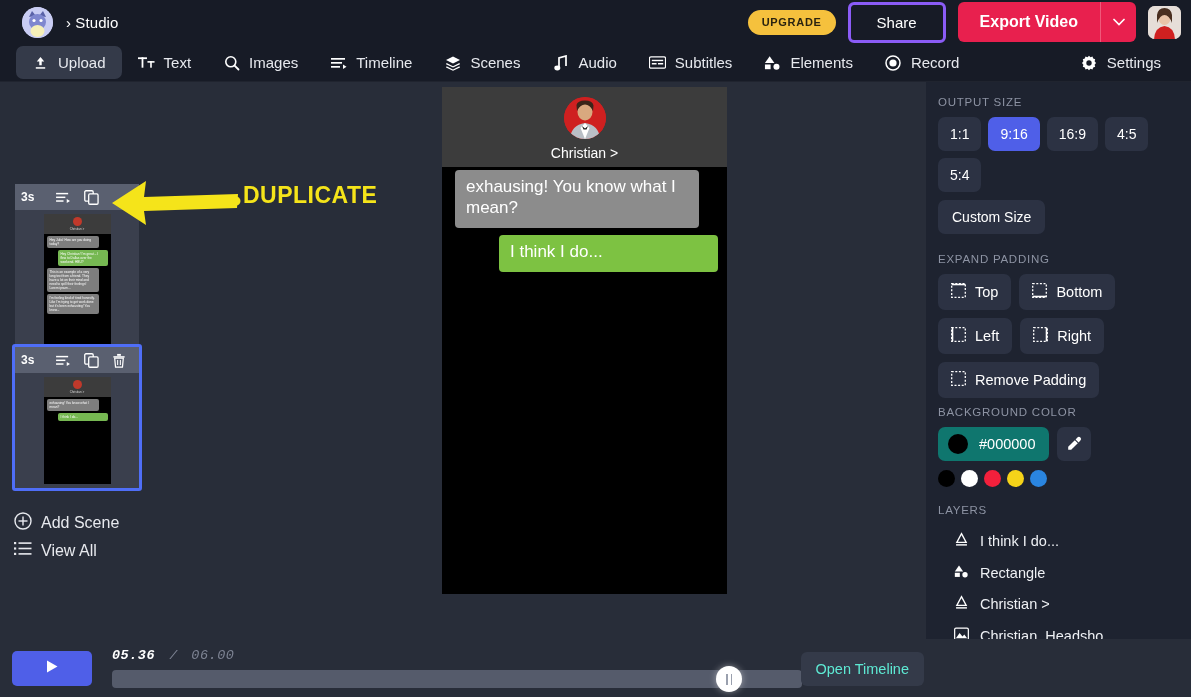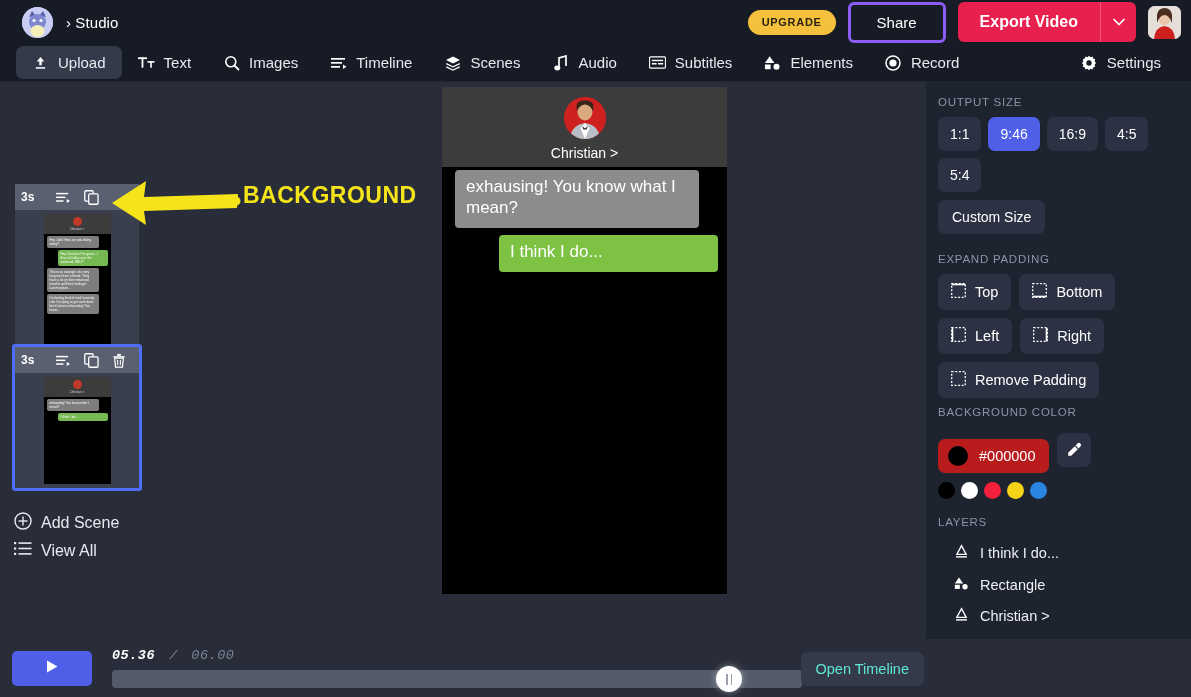--- a/index.html
+++ b/index.html
@@ -162,24 +162,23 @@
   .chip.active { background: #4f5fe8; }
   .chip.wide { padding: 9px 14px; }
   .pad-row { display: flex; gap: 8px; padding-left: 12px; margin-bottom: 8px; }
   .pad-btn {
     background: #2c3243; border: none; color: #fff; font-size: 14.5px;
     border-radius: 7px; padding: 9px 13px; cursor: pointer;
     display: flex; align-items: center; gap: 9px;
   }
   .bg-row { display: flex; gap: 8px; padding-left: 12px; align-items: center; }
   .bg-field {
-    background: #b91c1c; border-radius: 7px; height: 34px;
+    background: #0f766e; border-radius: 7px; height: 34px;
     display: flex; align-items: center; gap: 11px; padding: 0 14px 0 10px;
     cursor: pointer;
-    margin-top: 12px;
   }
   .bg-swatch { width: 20px; height: 20px; border-radius: 50%; background: #000; }
   .bg-hex { font-size: 14.5px; color: #fff; }
   .picker-btn {
     width: 34px; height: 34px; background: #2c3243; border-radius: 7px;
     display: flex; align-items: center; justify-content: center; cursor: pointer;
   }
   .swatches { display: flex; gap: 6px; padding-left: 12px; margin-top: 9px; }
   .sw { width: 17px; height: 17px; border-radius: 50%; cursor: pointer; }
   .layer {
@@ -472,21 +471,21 @@
       </span>
       <span>View All</span>
     </div>
 
     <div class="anno" style="left:104px;top:94px;width:300px;height:52px;">
       <svg width="300" height="52" viewBox="0 0 300 52">
         <path d="M8 27 L42 5 L40 21 L134 18 L133 32 L40 35 L42 49 Z" fill="#f5e41a"></path>
         <path d="M40 26 L132 25" stroke="#f5e41a" stroke-width="9" stroke-linecap="round"></path>
       </svg>
     </div>
-    <div class="anno-text">BACKGROUND</div>
+    <div class="anno-text">DUPLICATE</div>
   </div>
 
   <div class="center-panel">
     <div class="canvas" style="left:1px;top:5px;">
       <div class="canvas-head">
         <div class="canvas-avatar">
           <svg width="42" height="42" viewBox="0 0 42 42">
             <circle cx="21" cy="21" r="21" fill="#cf2020"></circle>
             <ellipse cx="21" cy="15" rx="7.5" ry="8.5" fill="#d9a97f"></ellipse>
             <path d="M12.5 8 Q13.5 3.5 21 3.5 Q28.5 3.5 29.5 8.5 L29 14 Q26 7.5 21 7.5 Q16 7.5 13 14 Z" fill="#3a2519"></path>
@@ -500,21 +499,21 @@
       <div class="cbub grey">exhausing! You know what I mean?</div>
       <div class="cbub green">I think I do...</div>
     </div>
   </div>
 
   <div class="right-panel">
 
     <div class="sec-label">OUTPUT SIZE</div>
     <div class="chip-row">
       <button class="chip">1:1</button>
-      <button class="chip active">9:46</button>
+      <button class="chip active">9:16</button>
       <button class="chip">16:9</button>
       <button class="chip">4:5</button>
       <button class="chip">5:4</button>
     </div>
     <div class="chip-row" style="margin-top:8px;">
       <button class="chip wide">Custom Size</button>
     </div>
 
     <div class="sec-label" style="margin-top:19px;">EXPAND PADDING</div>
     <div class="pad-row">

